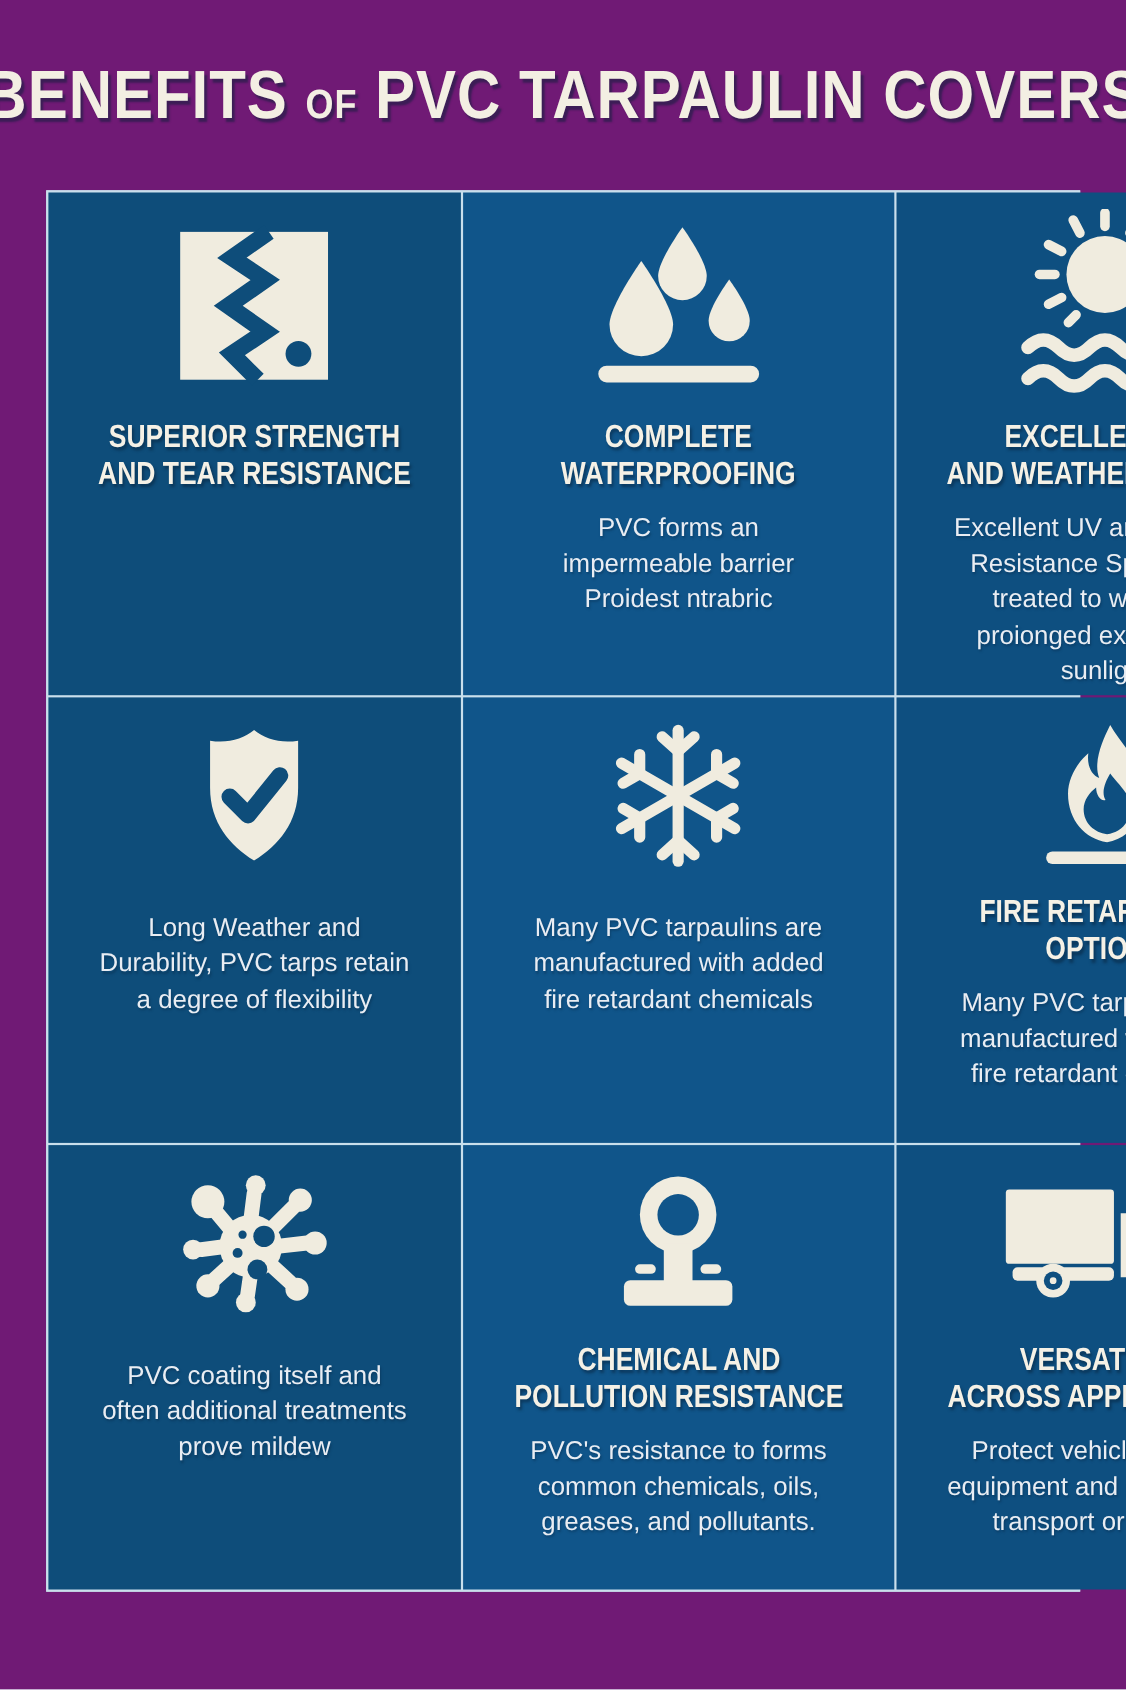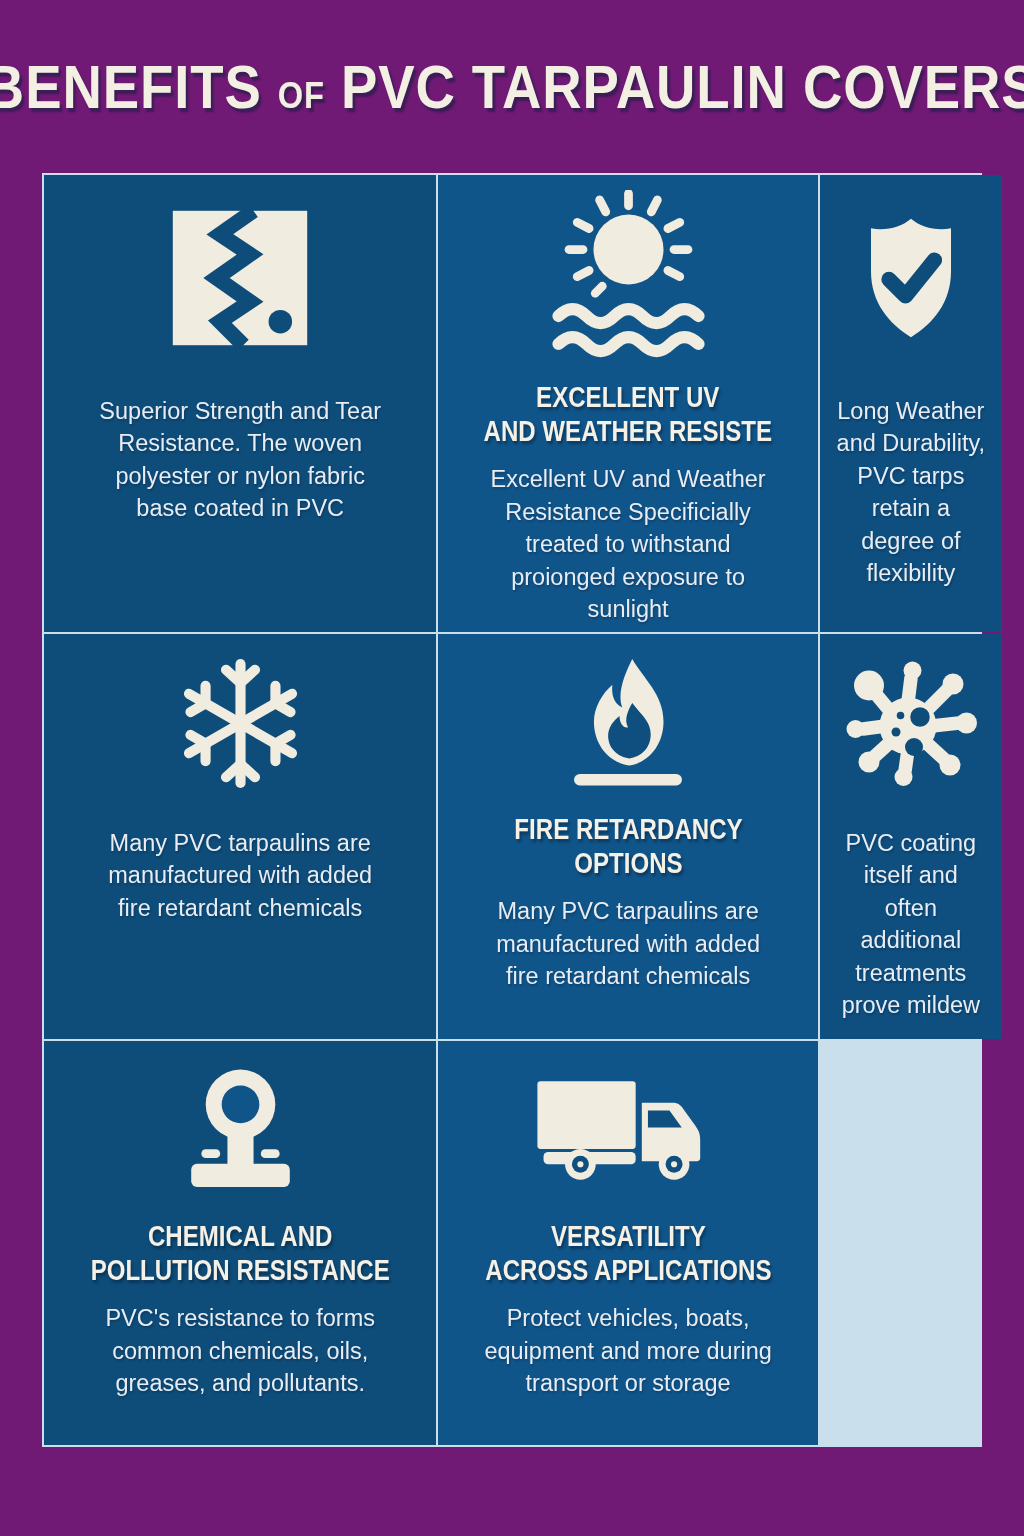--- a/index.html
+++ b/index.html
@@ -38,23 +38,41 @@
   <div class="grid">
 
     <div class="cell">
       <div class="icon-wrap">
         <svg width="168" height="168" viewBox="0 0 100 100">
           <rect x="10" y="10" width="80" height="80" fill="#f0ecdf"></rect>
           <polyline points="58,10 38,24 56,36 36,50 56,64 38,76 52,90" fill="none" stroke="#0e4d7a" stroke-width="9"></polyline>
           <circle cx="74" cy="76" r="7" fill="#0e4d7a"></circle>
         </svg>
       </div>
-      <div class="cell-body">Superior Strength and Tear Resistance. The woven polyester or nylon fabric base coated in PVC</div>
-    </div>
-
+      <div class="cell-title">
+        <div class="t-line">SUPERIOR STRENGTH</div>
+        <div class="t-line">AND TEAR RESISTANCE</div>
+      </div>
+    </div>
+
+    <div class="cell">
+      <div class="icon-wrap">
+        <svg width="170" height="170" viewBox="0 0 100 100">
+          <path d="M30,26 C30,26 13,50 13,60 a17,17 0 0 0 34,0 C47,50 30,26 30,26 Z" fill="#f0ecdf"></path>
+          <path d="M52,8 C52,8 39,26 39,34 a13,13 0 0 0 26,0 C65,26 52,8 52,8 Z" fill="#f0ecdf"></path>
+          <path d="M77,36 C77,36 66,51 66,58 a11,11 0 0 0 22,0 C88,51 77,36 77,36 Z" fill="#f0ecdf"></path>
+          <rect x="7" y="82" width="86" height="9" rx="4.5" fill="#f0ecdf"></rect>
+        </svg>
+      </div>
+      <div class="cell-title">
+        <div class="t-line">COMPLETE</div>
+        <div class="t-line">WATERPROOFING</div>
+      </div>
+      <div class="cell-body">PVC forms an impermeable barrier Proidest ntrabric</div>
+    </div>
 
     <div class="cell">
       <div class="icon-wrap">
         <svg width="175" height="175" viewBox="0 0 100 100">
           <circle cx="50" cy="34" r="20" fill="#f0ecdf"></circle>
           <g stroke="#f0ecdf" stroke-width="5" stroke-linecap="round">
             <line x1="50" y1="9" x2="50" y2="2"></line>
             <line x1="63" y1="12.5" x2="66.5" y2="5.7"></line>
             <line x1="72.5" y1="22" x2="79.3" y2="18.5"></line>
             <line x1="76" y1="34" x2="84" y2="34"></line>

